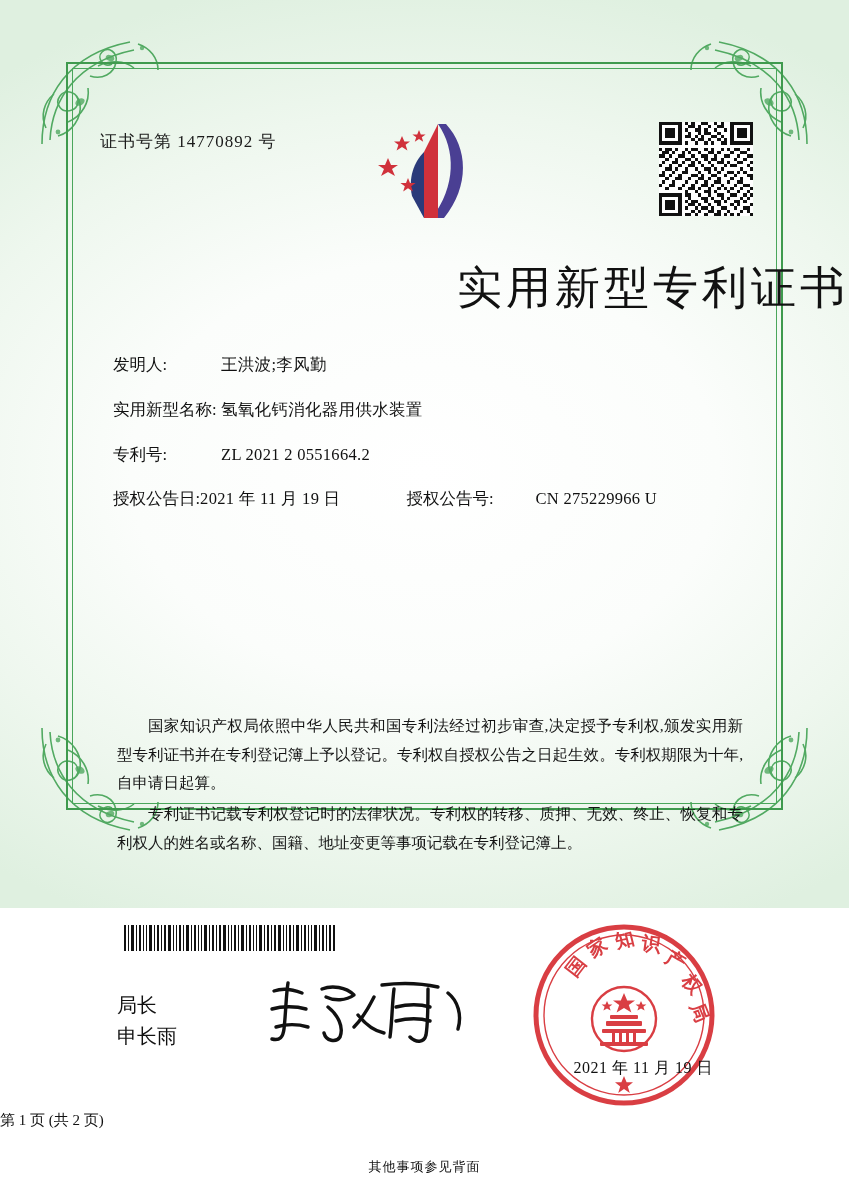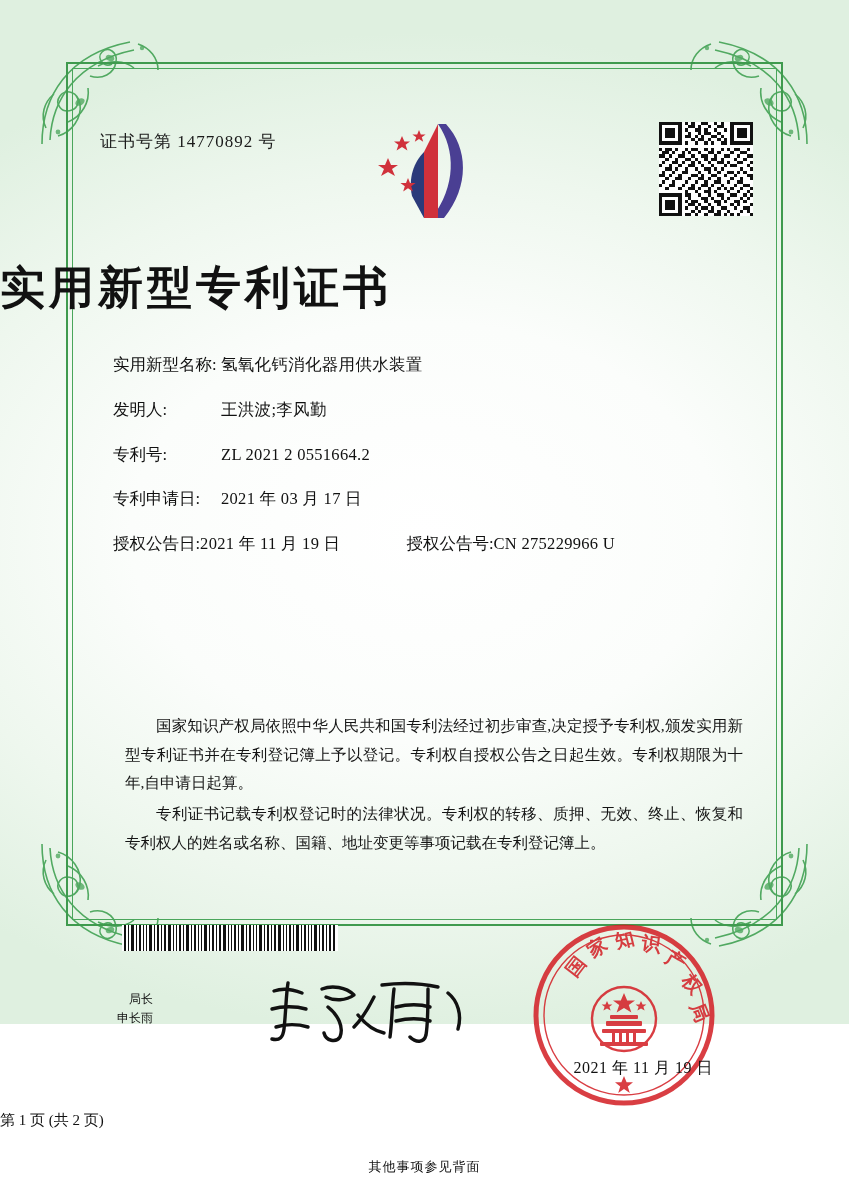--- a/index.html
+++ b/index.html
@@ -13,21 +13,21 @@
     position: relative;
     font-family: "Liberation Serif", "DejaVu Serif", serif;
     color: #111;
     overflow: hidden;
   }
 
   
   .page {
     position: absolute;
     left: 0; top: 0;
-    width: 849px; height: 1024px;
+    width: 849px; height: 908px;
     background:
       radial-gradient(ellipse 700px 500px at 50% 52%, #ffffff 0%, #fbfdfb 42%, #eef7ee 72%, #dff0e0 100%);
   }
 
   
   .corner {
     position: absolute;
     width: 132px; height: 112px;
     opacity: .95;
   }
@@ -70,23 +70,23 @@
     position: absolute;
     right: 96px; top: 122px;
     width: 94px; height: 94px;
   }
   .qr svg { display: block; width: 100%; height: 100%; }
 
   
   .title {
     position: absolute;
     left: 0; right: 0; top: 258px;
-    text-align: left;
+    text-align: right;
     font-family: "DejaVu Sans", "Liberation Sans", sans-serif;
-    font-weight: bold;
+    font-weight: normal;
     font-size: 45px;
     letter-spacing: 4px;
     color: #111;
   }
 
   
   .fields {
     position: absolute;
     left: 113px; top: 355px;
     width: 640px;
@@ -111,55 +111,55 @@
     padding-right: 4px;
   }
   .field-value {
     flex: 0 1 auto;
     letter-spacing: .3px;
   }
   .field-row.two-col .second {
     margin-left: 66px;
     display: flex;
     align-items: baseline;
+    gap: 42px;
   }
   .field-row.two-col .second .field-label {
     min-width: auto;
   }
 
   
   .paras {
     position: absolute;
     left: 113px; top: 712px;
     width: 630px;
     font-size: 15.5px;
     line-height: 1.85;
     text-align: justify;
     color: #141414;
   }
   .paras p {
-    margin: 0 0 2px 12px;
+    margin: 0 0 2px 4px;
     text-indent: 2em;
   }
 
   
   .barcode {
     position: absolute;
     left: 122px; top: 925px;
     width: 216px; height: 26px;
   }
   .barcode svg { display:block; width:100%; height:100%; }
 
   
   .sig-labels {
     position: absolute;
     left: 117px; top: 990px;
-    font-size: 12px;
+    font-size: 20px;
     line-height: 1.55;
-    text-align: right;
   }
   .handwriting {
     position: absolute;
     left: 262px; top: 975px;
     width: 210px;
     height: 74px;
     font-family: "DejaVu Serif", serif;
   }
   .handwriting svg { display:block; width:100%; height:100%; }
 
@@ -532,38 +532,34 @@
           <rect x="28" y="28" width="1" height="1"></rect>
       </g>
     </svg>
   </div>
 
   <div class="title">实用新型专利证书</div>
 
   <div class="fields">
 
     <div class="field-row">
+      <span class="field-label spread">发明人:</span>
+      <span class="field-value">王洪波;李风勤</span>
+    </div>
+
+    <div class="field-row">
       <span class="field-label">实用新型名称:</span>
       <span class="field-value">氢氧化钙消化器用供水装置</span>
-    </div>
-
-    <div class="field-row">
-      <span class="field-label spread">发明人:</span>
-      <span class="field-value">王洪波;李风勤</span>
     </div>
 
     <div class="field-row">
       <span class="field-label spread">专利号:</span>
       <span class="field-value">ZL 2021 2 0551664.2</span>
     </div>
 
-    <div class="field-row">
-      <span class="field-label">专利申请日:</span>
-      <span class="field-value">2021 年 03 月 17 日</span>
-    </div>
 
 
 
     <div class="field-row two-col">
       <span class="field-label" style="min-width:auto">授权公告日:</span>
       <span class="field-value">2021 年 11 月 19 日</span>
       <span class="second">
         <span class="field-label">授权公告号:</span>
         <span class="field-value">CN 275229966 U</span>
       </span>

